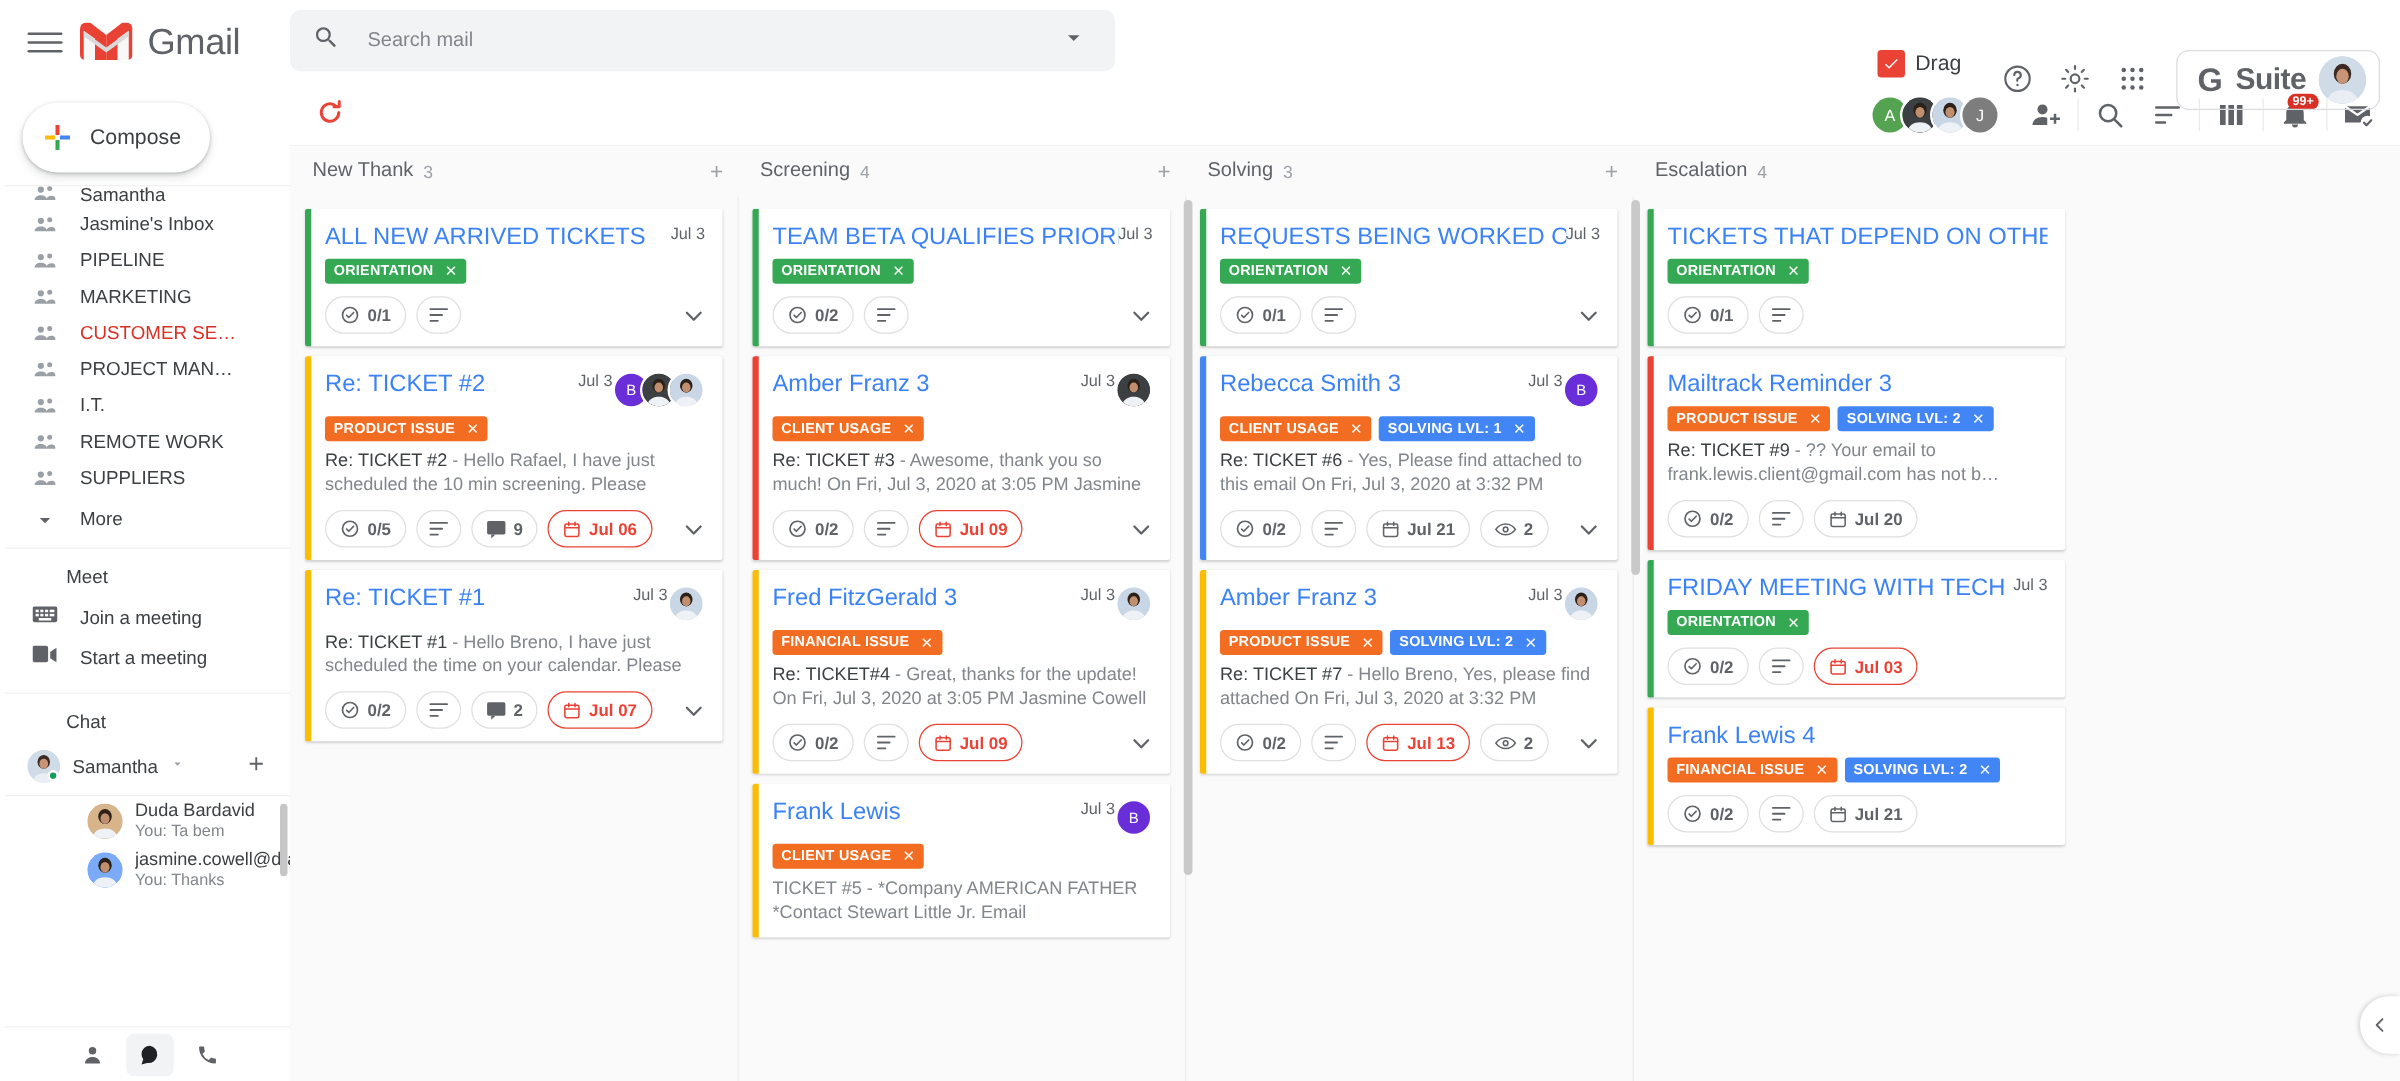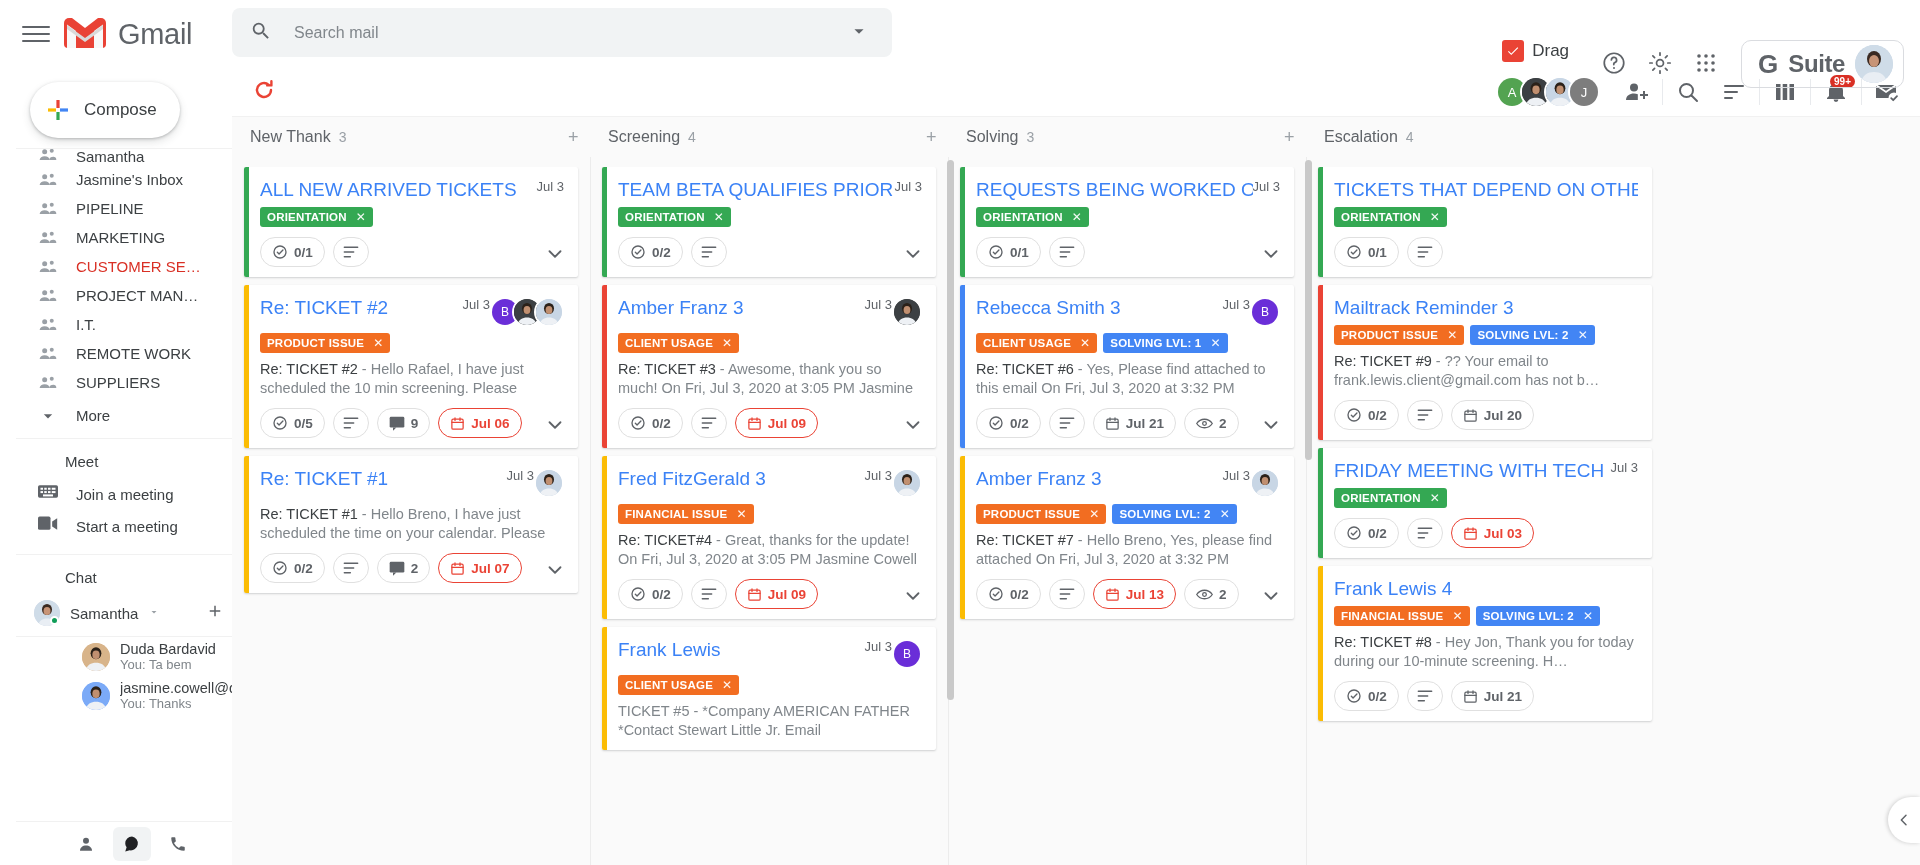--- a/index.html
+++ b/index.html
@@ -43,22 +43,22 @@
   .hicon { width:46px; height:46px; border-radius:50%; display:flex;
     align-items:center; justify-content:center; cursor:pointer; }
   .gsuite-box { display:flex; align-items:center; gap:10px; border:1px solid #dadce0;
     border-radius:10px; height:48px; padding:0 10px 0 16px; margin-left:12px; cursor:pointer; }
   .gsuite-text { font-size:24px; color:#5f6368; letter-spacing:-0.4px;font-weight:bold; }
   .gsuite-g { font-size:26px; color:#5f6368; font-weight:bold; }
   .avatar { border-radius:50%; background:#cfd8e8; overflow:hidden;
     display:flex; align-items:center; justify-content:center; color:#fff; }
 
   
-  .sidebar { position:absolute; left:16px; top:68px; width:232px; height:797px;
-    background:#fff; border-right:4px solid #3b82f6; overflow:hidden; }
+  .sidebar { position:absolute; left:4px; top:68px; width:232px; height:797px;
+    background:#fff; border-right:2px solid #3b82f6; overflow:hidden; }
   .compose {
     margin:14px 0 10px 14px; width:150px; height:56px; border-radius:28px;
     background:#fff; box-shadow:0 1px 3px rgba(60,64,67,.3),0 4px 8px rgba(60,64,67,.15);
     display:flex; align-items:center; gap:14px; padding-left:16px; cursor:pointer;
   }
   .compose-label { font-size:17px; color:#3c4043; }
   .plus-g { position:relative; width:24px; height:24px; }
   .nav-scroll { border-top:1px solid #f1f1f1; }
   .nav-item { height:29px; display:flex; align-items:center; gap:18px;
     padding-left:22px; border-radius:0 16px 16px 0; cursor:pointer; }
@@ -1095,21 +1095,20 @@
               <div class="tags">
                 <span class="tag" style="background:#f26d21">
                   <span>FINANCIAL ISSUE</span>
                   <span class="x">✕</span>
                 </span>
                 <span class="tag" style="background:#4285f4">
                   <span>SOLVING LVL: 2</span>
                   <span class="x">✕</span>
                 </span>
               </div>
-              <div class="snippet"><b>Re: TICKET #8</b><span> - Hey Jon, Thank you for today during our 10-minute screening. H…</span></div>
               <div class="chips">
                 <span class="chip">
                   <svg width="16" height="16" viewBox="0 0 24 24" fill="none" stroke="#5f6368" stroke-width="2">
                     <circle cx="12" cy="12" r="9"></circle>
                     <path d="M8 12.4l2.6 2.6L16.4 9" stroke-linecap="round" stroke-linejoin="round"></path>
                   </svg>
                   <span>0/2</span>
                 </span>
                 <span class="chip icononly">
                   <svg width="16" height="14" viewBox="0 0 24 20" fill="none" stroke="#5f6368" stroke-width="2.2" stroke-linecap="round">

